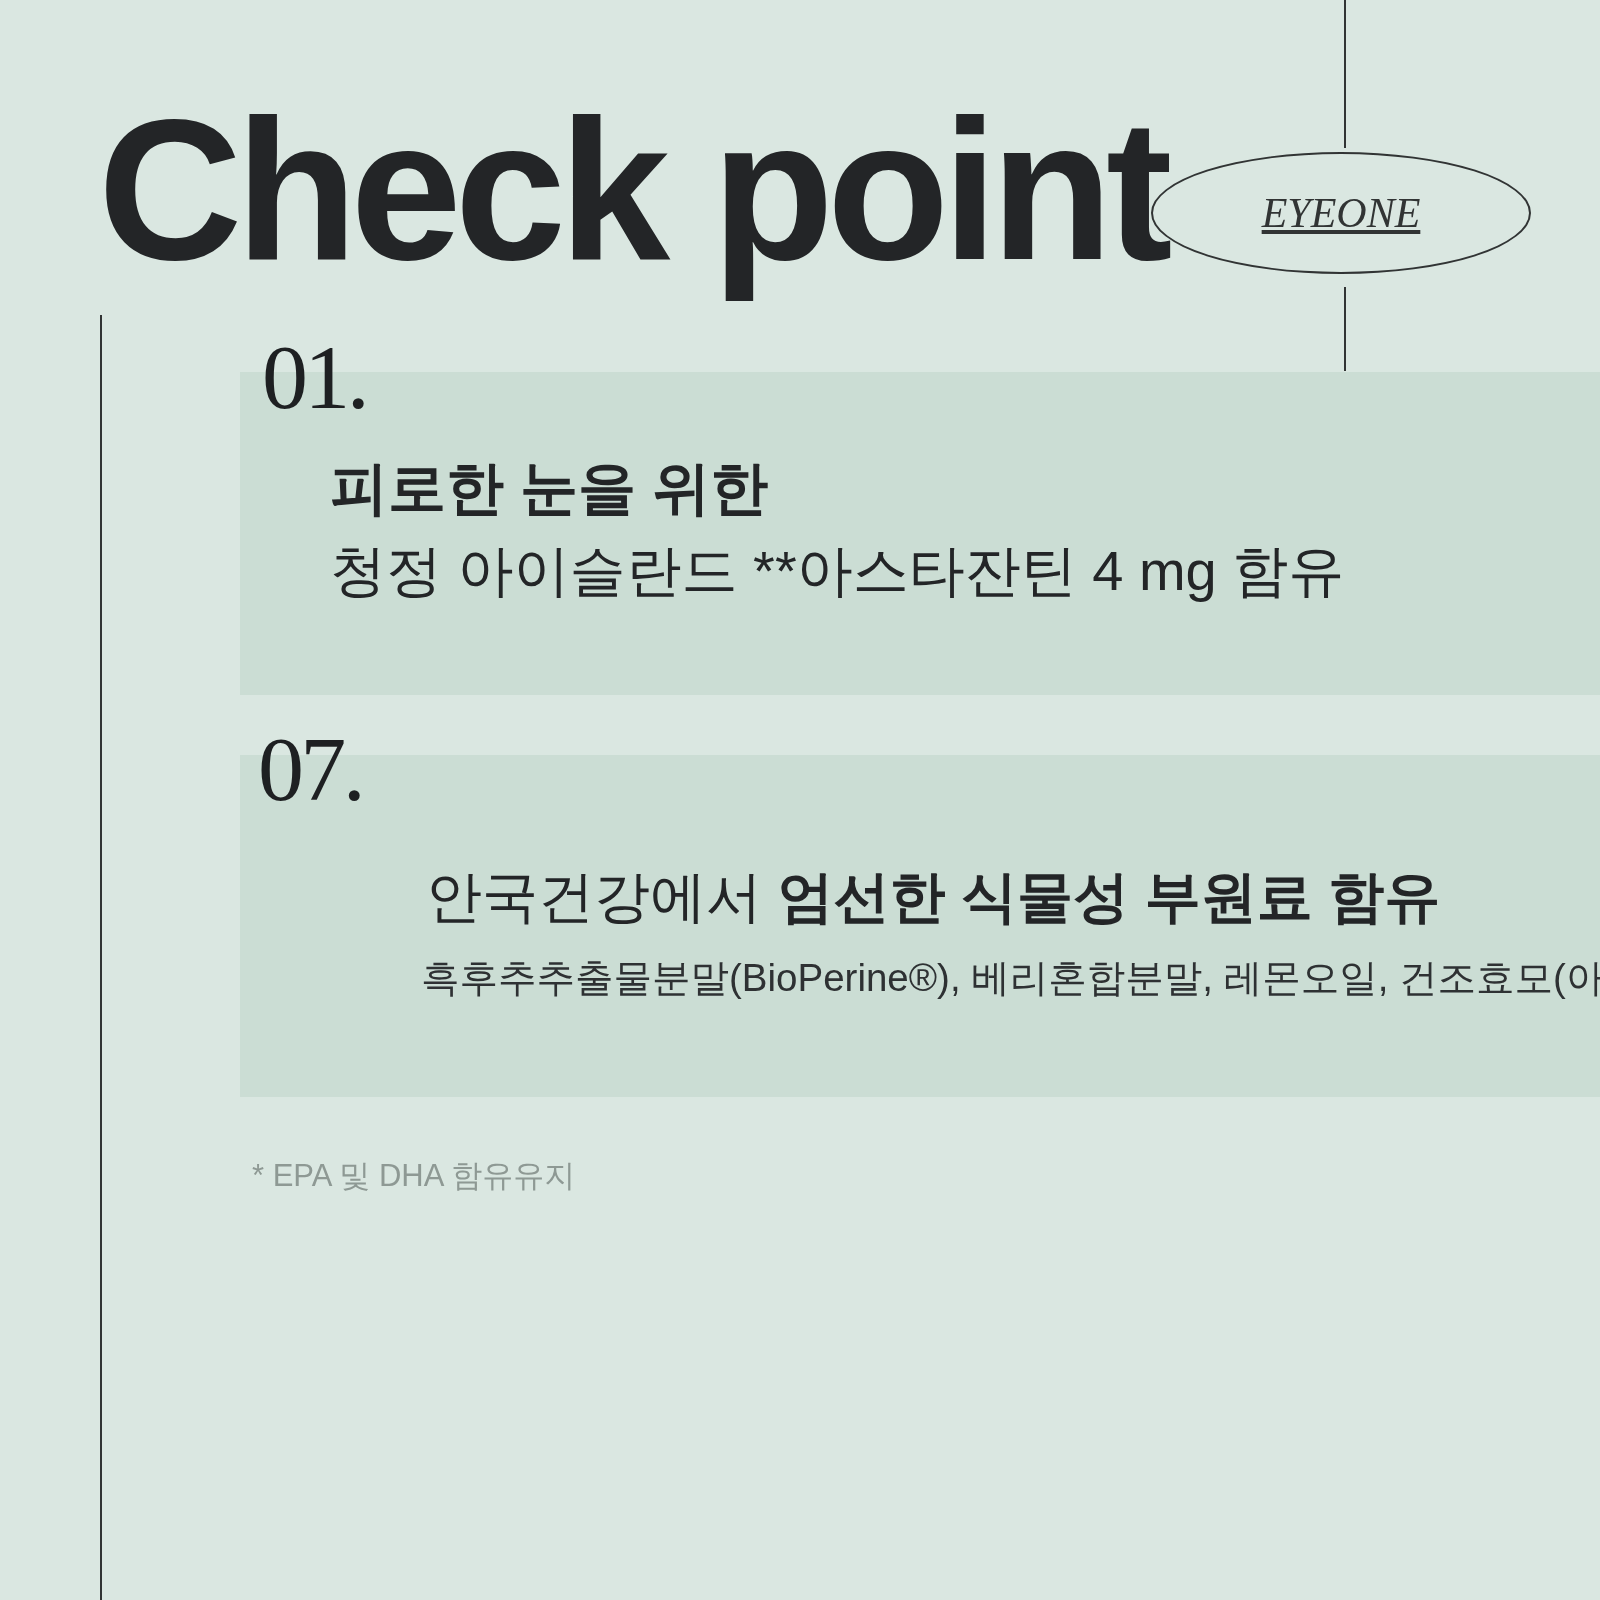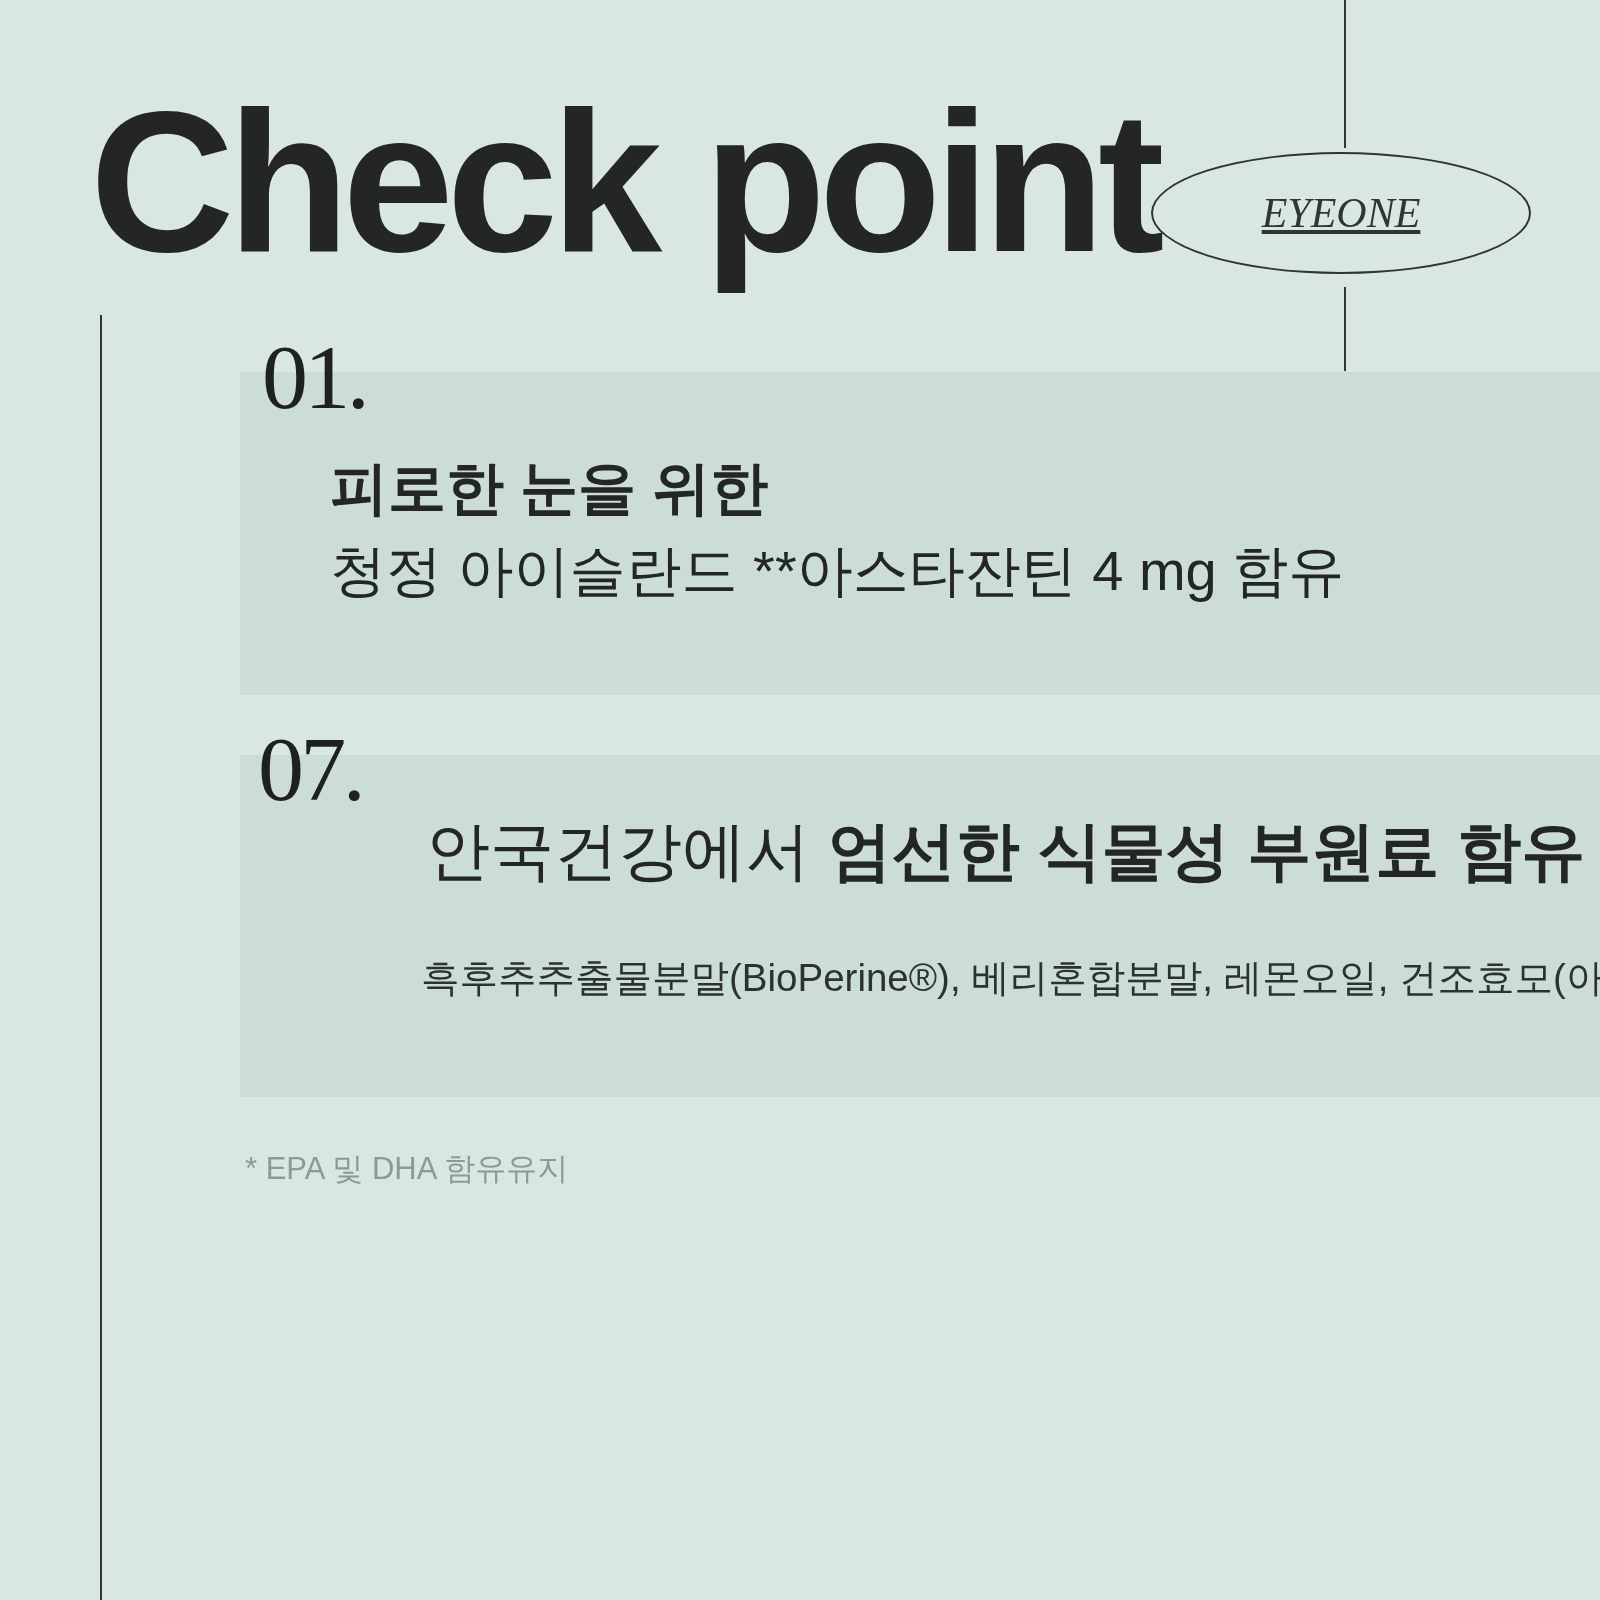--- a/index.html
+++ b/index.html
@@ -17,21 +17,21 @@
     width:1600px;height:1600px;
     background:var(--bg);
     overflow:hidden;
   }
   .vrule{position:absolute;background:var(--stroke);width:2px;}
   .vrule.left-rule{left:100px;top:315px;height:1285px;}
   .vrule.badge-rule-top{left:1344px;top:0;height:148px;}
   .vrule.badge-rule-bottom{left:1344px;top:287px;height:84px;}
 
   .page-title{
-    position:absolute;left:90px;top:82px;margin:0;
+    position:absolute;left:90px;top:82px;margin:8px;
     font-family:"Liberation Sans",sans-serif;
     font-size:200px;line-height:1;font-weight:700;
     letter-spacing:-0.035em;color:var(--ink);
     white-space:nowrap;
   }
 
   .badge{
     position:absolute;left:1151px;top:152px;
     width:380px;height:122px;
     border:2px solid var(--stroke);
@@ -69,34 +69,34 @@
   .k-heading{
     position:absolute;margin:8px;
     font-size:58px;line-height:1.15;
     color:var(--ink);
     white-space:nowrap;
     font-weight:400;
   }
   .k-heading .bold, .k-heading.bold{font-weight:700;}
   .s1-title{left:322px;top:447px;font-weight:700;}
   .s1-subtitle{left:322px;top:531px;font-size:56px;text-align:center;}
-  .s2-title{left:418px;top:807px;font-size:64px;}
+  .s2-title{left:418px;top:857px;font-size:56px;}
   .s2-detail{
     position:absolute;left:421px;top:955px;margin:0;
     font-size:38.5px;line-height:1.2;
     color:var(--body-ink);
     white-space:nowrap;
   }
 
   .footnotes{
     position:absolute;left:237px;top:1136px;
     font-size:31px;line-height:1.6;
     color:var(--muted);
   }
-  .footnotes p{margin:8px;white-space:nowrap;}
+  .footnotes p{margin:15px;white-space:nowrap;}
 </style>
 </head>
 <body>
 
 <div class="page">
 
   <div class="vrule left-rule"></div>
   <div class="vrule badge-rule-top"></div>
   <div class="vrule badge-rule-bottom"></div>
 

